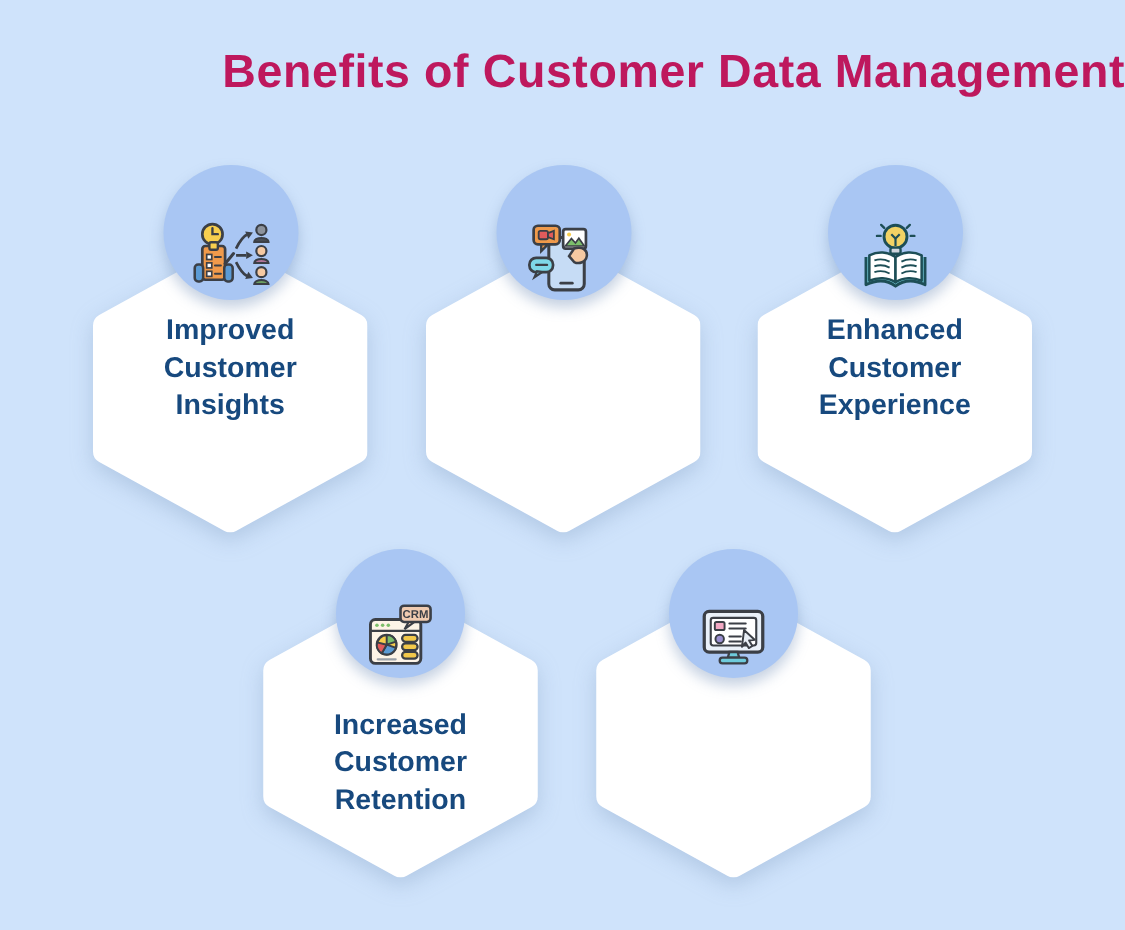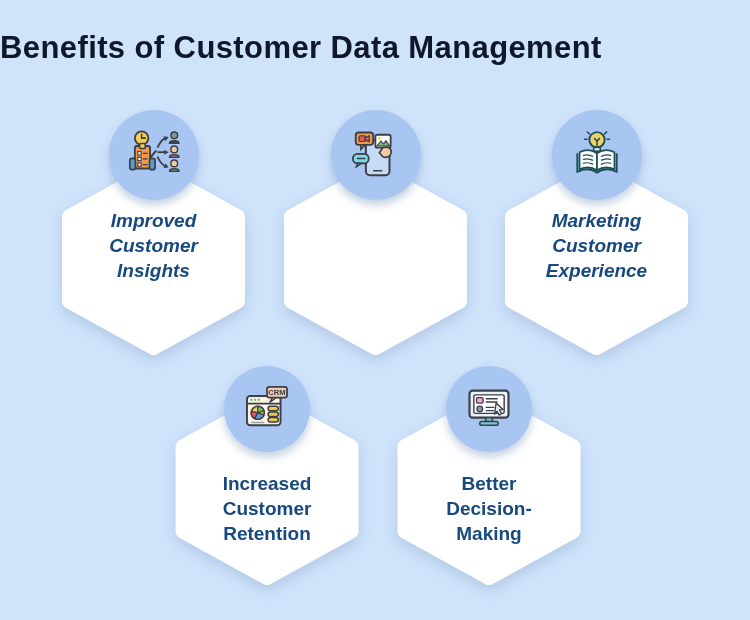--- a/index.html
+++ b/index.html
@@ -12,25 +12,25 @@
     position: relative;
     width: 750px;
     height: 620px;
     background: #cfe3fb;
   }
   .title {
     position: absolute;
     top: 30px;
     left: 0;
     width: 100%;
-    text-align: left;
+    text-align: right;
     font-size: 31px;
     font-weight: bold;
     letter-spacing: 0.4px;
-    color: #0f172a;
+    color: #be185d;
   }
   .card { position: absolute; }
   .card.top { top: 110px; width: 183px; height: 250px; }
   .card.bottom { top: 364px; width: 184px; height: 250px; }
   .hex {
     position: absolute;
     left: 0;
     width: 183px;
     height: 192px;
     filter: drop-shadow(0 5px 7px rgba(108, 138, 180, 0.30));
@@ -38,39 +38,39 @@
   .card.top .hex { top: 53px; }
   .card.bottom .hex { top: 29px; width: 184px; }
   .badge {
     position: absolute;
     left: 50%;
     transform: translateX(-50%);
     border-radius: 50%;
     background: #a9c6f3;
     box-shadow: 0 5px 9px rgba(108, 138, 180, 0.40);
     display: flex;
-    align-items: center;
+    align-items: flex-end;
     justify-content: center;
   }
   .card.top .badge { top: 0; width: 90px; height: 90px; }
   .card.bottom .badge { top: 2px; width: 86px; height: 86px; }
   .badge svg { width: 54px; height: 54px; }
   .card.bottom .badge svg { width: 52px; height: 52px; }
   .label {
     position: absolute;
     left: 0;
     width: 100%;
     text-align: center;
     white-space: pre-line;
     font-size: 19px;
     line-height: 25px;
     font-weight: bold;
     color: #17497e;
   }
-  .card.top .label { top: 98px; font-style: italic; }
+  .card.top .label { top: 98px; }
   .card.bottom .label { top: 83px; margin-top: 24px; }
   .icon-text {
     font-family: "Liberation Sans", sans-serif;
     font-weight: bold;
   }
 </style>
 </head>
 <body>
 
 <div class="canvas">
@@ -147,21 +147,21 @@
         <path d="M21.5 9 l2.5,2.5 2.5,-2.5" fill="none" stroke="#1d4e56" stroke-width="1.3"></path>
         <path d="M24 11.5 V16" stroke="#1d4e56" stroke-width="1.3"></path>
         <rect x="21" y="17" width="6" height="3.6" rx="1.2" fill="#cfd6de" stroke="#1d4e56" stroke-width="1.4"></rect>
         <path d="M6.5 22.5 V39 C13 35.8 19 36 24 39.8 C29 36 35 35.8 41.5 39 V22.5" fill="#7ed8e8" stroke="#1d4e56" stroke-width="1.7" stroke-linejoin="round"></path>
         <path d="M8.5 21.5 C13.5 19 19.5 19.3 24 22.5 L24 37.5 C19.5 34.6 13.5 34.4 8.5 36.6 Z" fill="#ffffff" stroke="#1d4e56" stroke-width="1.5" stroke-linejoin="round"></path>
         <path d="M39.5 21.5 C34.5 19 28.5 19.3 24 22.5 L24 37.5 C28.5 34.6 34.5 34.4 39.5 36.6 Z" fill="#ffffff" stroke="#1d4e56" stroke-width="1.5" stroke-linejoin="round"></path>
         <path d="M11.5 24.5 c3,-1 6,-0.8 9,0.8 M11.5 28 c3,-1 6,-0.8 9,0.8 M11.5 31.5 c3,-1 6,-0.8 9,0.8" fill="none" stroke="#1d4e56" stroke-width="1.1"></path>
         <path d="M36.5 24.5 c-3,-1 -6,-0.8 -9,0.8 M36.5 28 c-3,-1 -6,-0.8 -9,0.8 M36.5 31.5 c-3,-1 -6,-0.8 -9,0.8" fill="none" stroke="#1d4e56" stroke-width="1.1"></path>
       </svg>
     </div>
-    <div class="label">Marketing
+    <div class="label">Enhanced
 Customer
 Experience</div>
   </div>
 
   <div class="card bottom" style="left:175px">
     <svg class="hex" viewBox="0 0 183 192">
       <path d="M91.5,8 L175,54 V138 L91.5,184 L8,138 V54 Z" fill="#ffffff" stroke="#ffffff" stroke-width="16" stroke-linejoin="round"></path>
     </svg>
     <div class="badge">
       <svg viewBox="0 0 48 48">
@@ -197,18 +197,15 @@
         <rect x="6" y="7" width="36" height="25" rx="3" fill="#eaf1f9" stroke="#3b3f46" stroke-width="2"></rect>
         <rect x="10" y="11" width="28" height="17" rx="1.5" fill="#ffffff" stroke="#3b3f46" stroke-width="1.3"></rect>
         <rect x="12.5" y="13.5" width="6" height="5" rx="1" fill="#f2a9c4" stroke="#3b3f46" stroke-width="1.2"></rect>
         <circle cx="15.5" cy="24" r="2.6" fill="#9a8fd0" stroke="#3b3f46" stroke-width="1.2"></circle>
         <path d="M21.5 14.5 h10 M21.5 17.5 h10 M21.5 22.5 h7 M21.5 25.5 h7" stroke="#3b3f46" stroke-width="1.3" stroke-linecap="round"></path>
         <path d="M30.5 18.5 l6.5,6 -3.4,0.4 2,3.4 -2.2,1.3 -2,-3.4 -2.2,2.6 z" fill="#e8eef5" stroke="#3b3f46" stroke-width="1.2" stroke-linejoin="round"></path>
         <path d="M21.5 32 h5 l1,3.5 h-7 z" fill="#6ecbdb" stroke="#3b3f46" stroke-width="1.4"></path>
         <rect x="15.5" y="35.5" width="17" height="3.5" rx="1.7" fill="#6ecbdb" stroke="#3b3f46" stroke-width="1.4"></rect>
       </svg>
     </div>
-    <div class="label">Better
-Decision-
-Making</div>
   </div>
 
 </div>
 
 </body></html>

